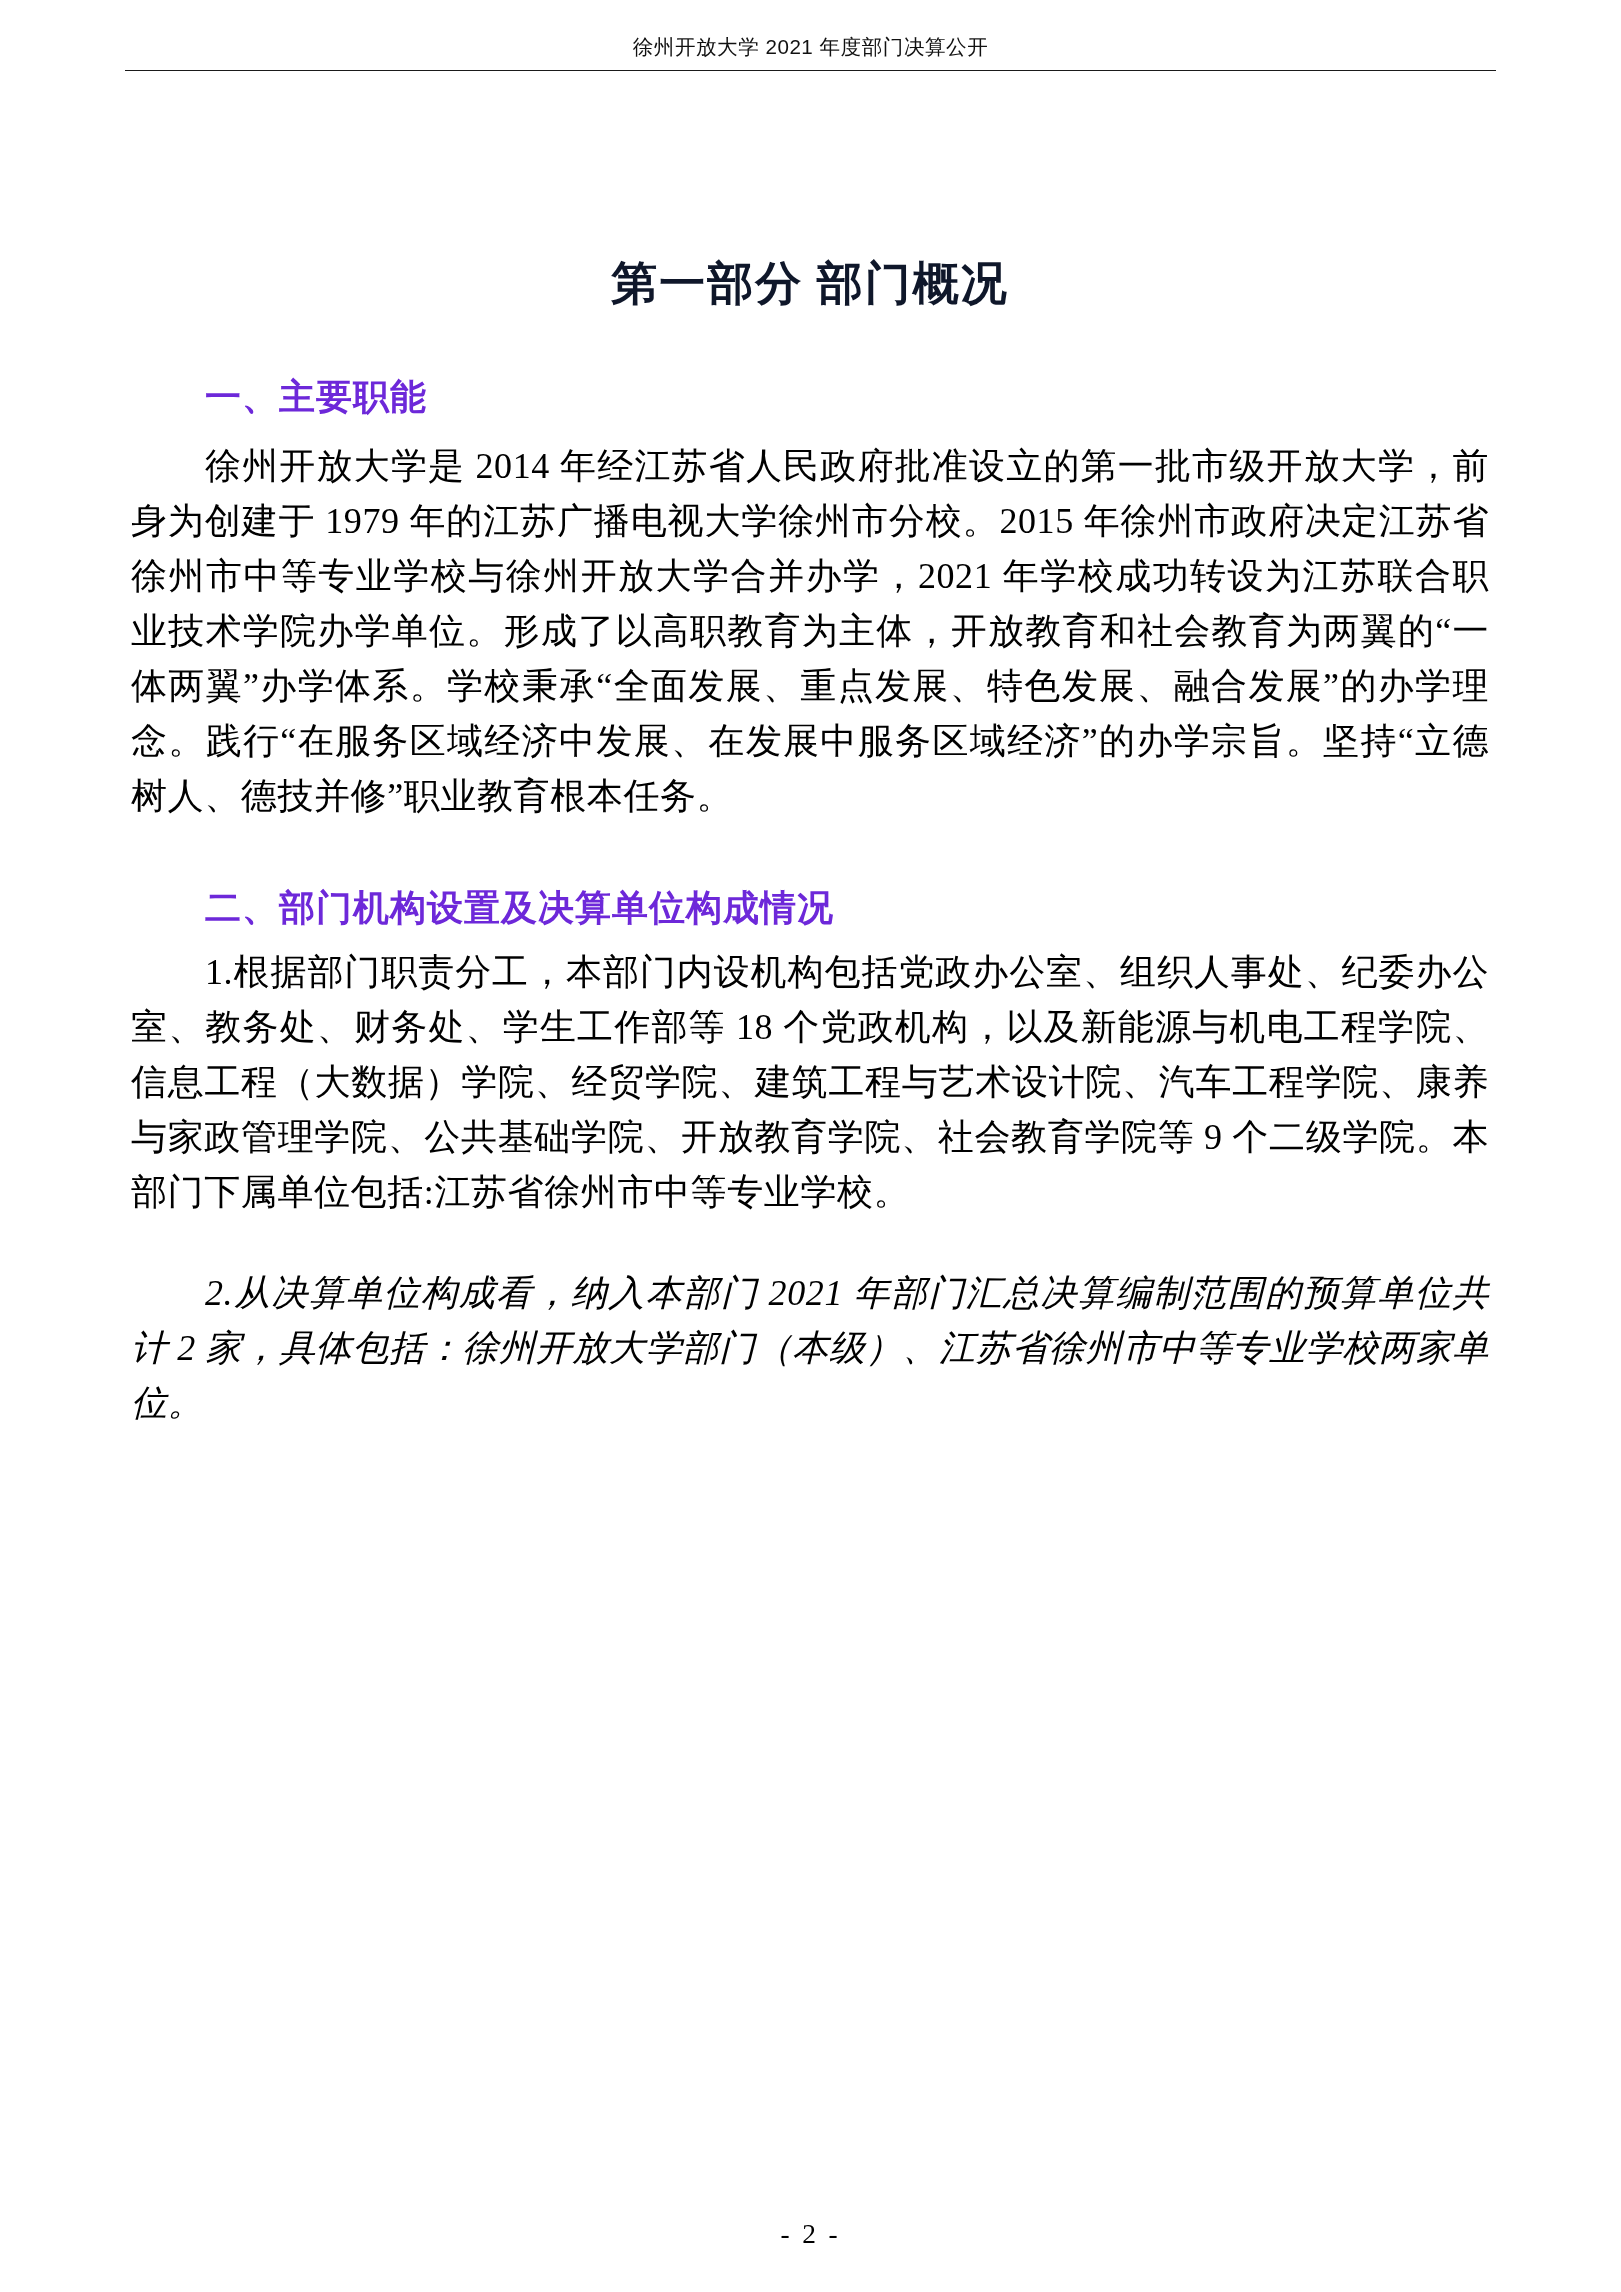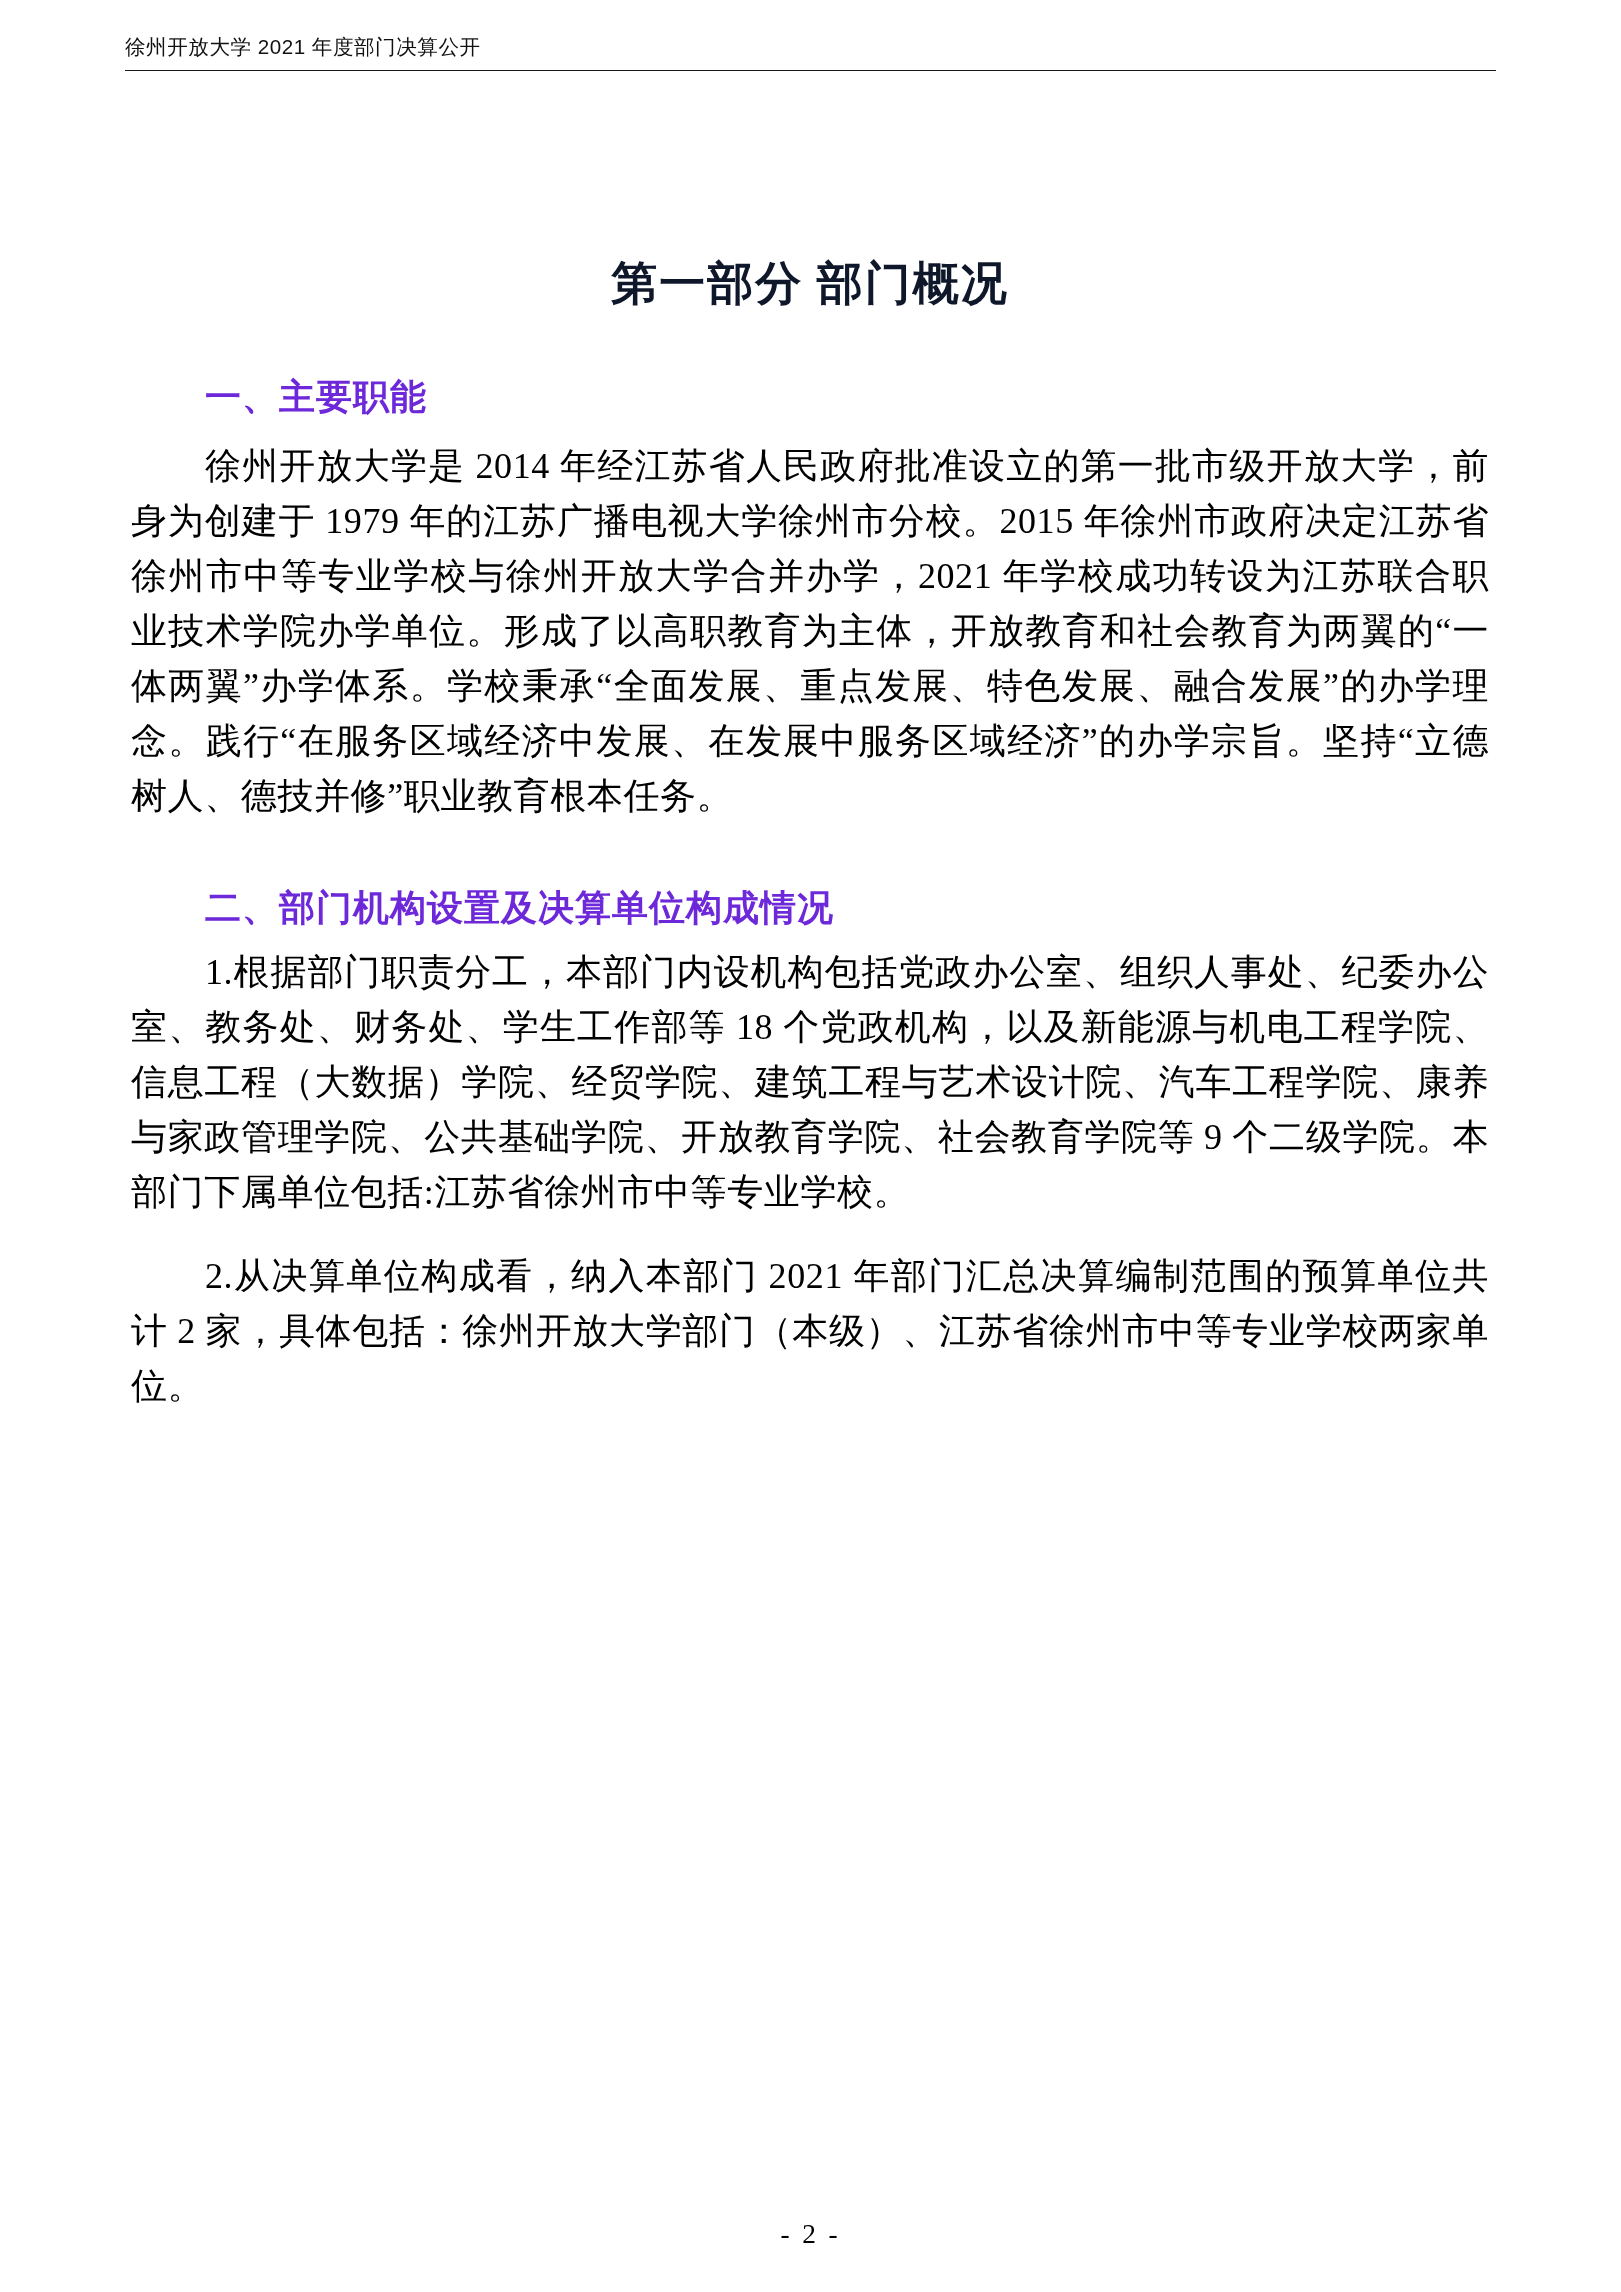--- a/index.html
+++ b/index.html
@@ -27,20 +27,21 @@
     left: 125px;
     right: 125px;
     height: 41px;
   }
   .page-header .header-text {
     font-family: "Liberation Sans", "DejaVu Sans", sans-serif;
     font-size: 20.6px;
     letter-spacing: 0.5px;
     color: #111111;
     white-space: nowrap;
+    text-align: center;
   }
   .header-rule {
     position: absolute;
     left: 0;
     right: 0;
     top: 37px;
     border-top: 1.6px solid #1a1a1a;
   }
 
   
@@ -78,21 +79,21 @@
     font-size: 36px;
     line-height: 55px;
     letter-spacing: 0.6px;
     margin: 15.7px 0 0 0;
     text-indent: 74px;
     text-align: justify;
     text-justify: inter-character;
     color: #000;
   }
   .body-para.tight { margin-top: 9.8px; }
-  .gap-lg { margin-top: 29px; }
+  .gap-lg { margin-top: 46px; font-style: italic; }
 
   
   .page-footer {
     position: absolute;
     left: 0;
     right: 0;
     bottom: 43px;
     text-align: center;
   }
   .page-footer .folio {

